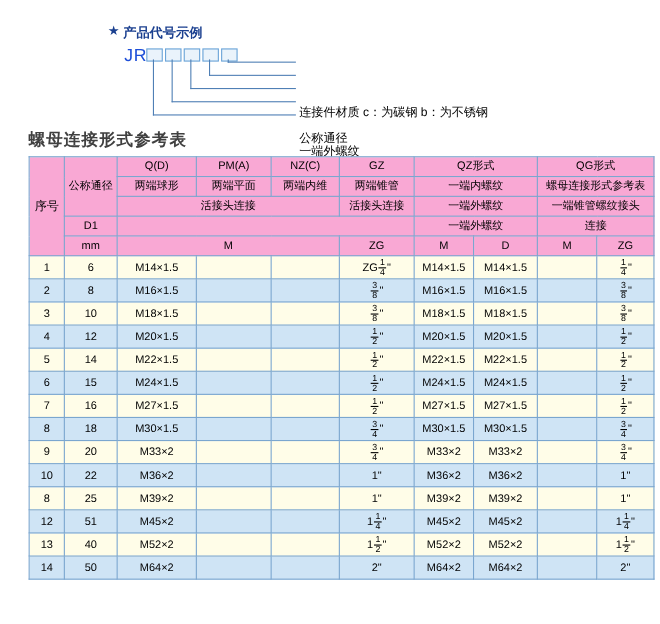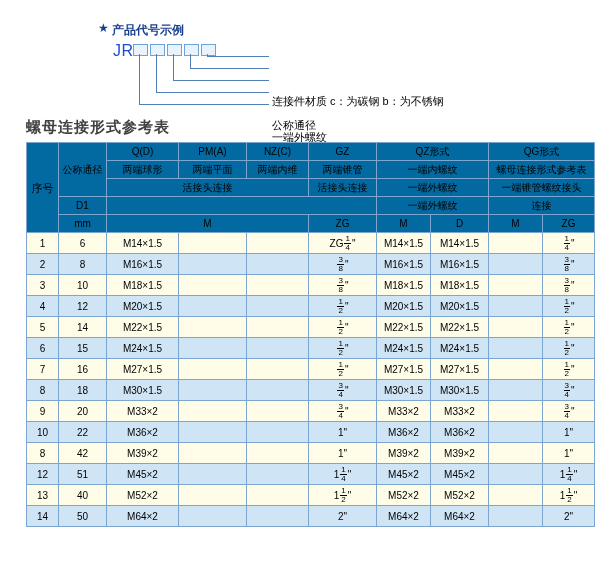--- a/index.html
+++ b/index.html
@@ -81,21 +81,21 @@
     border:1px solid #7aa6cf;
     text-align:center;
     vertical-align:middle;
     padding:0;
     height:17px;
     font-weight:normal;
     color:#000;
     line-height:1.1;
   }
   thead td{
-    background:#0369a1;
+    background:#f9a8d4;
     font-size:10px;
   }
   .hdr-sn{font-size:11px;line-height:12px;}
   tbody td{background:#fffde8;height:20px;font-size:10px;}
   tbody tr.alt td{background:#cfe4f5;}
   .frac{
     display:inline-block;
     vertical-align:middle;
     text-align:center;
     font-size:8px;
@@ -409,21 +409,21 @@
           <td></td>
           <td></td>
           <td>1"</td>
           <td>M36×2</td>
           <td>M36×2</td>
           <td></td>
           <td>1"</td>
         </tr>
         <tr>
           <td>8</td>
-          <td>42</td>
+          <td>25</td>
           <td>M39×2</td>
           <td></td>
           <td></td>
           <td>1"</td>
           <td>M39×2</td>
           <td>M39×2</td>
           <td></td>
           <td>1"</td>
         </tr>
         <tr class="alt">

